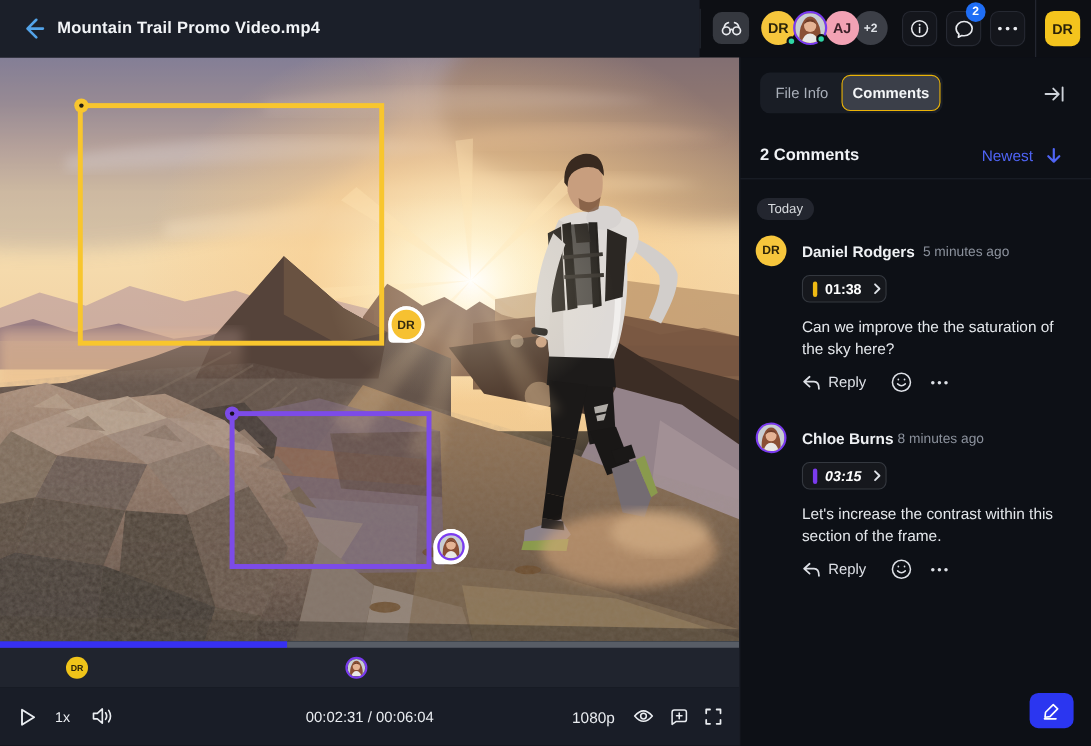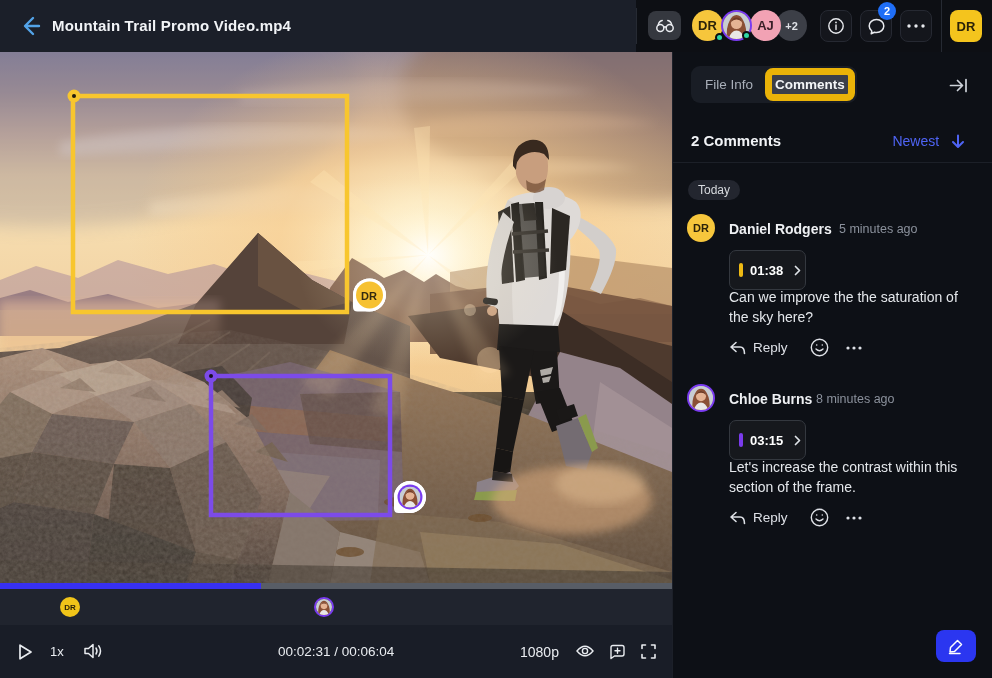--- a/index.html
+++ b/index.html
@@ -26,30 +26,30 @@
   #progress { position:absolute; left:0; top:583px; width:672px; height:6px; background:#585d66; }
   #progressFill { position:absolute; left:0; top:0; width:261px; height:6px; background:#3730f2; }
   #avstrip { position:absolute; left:0; top:589px; width:672px; height:36px; background:#20242e; }
   #controls { position:absolute; left:0; top:625px; width:672px; height:53px; background:#191d27; }
   .ctlTxt { position:absolute; color:#e9ecf0; font-size:13px;text-align:right; }
 
   
   #panel { position:absolute; left:672px; top:52px; width:320px; height:626px; background:#0d1016; border-left:1px solid #1c2029; }
   #tabs { position:absolute; left:18px; top:14px; width:166px; height:37px; background:#191d25; border-radius:9px; }
   #tabFile { position:absolute; left:0; top:0; width:76px; height:37px; color:#a9afb9; font-size:13.5px; display:flex; align-items:center; justify-content:center; }
-  #tabComments { position:absolute; left:74px; top:2px; width:90px; height:33px; background:#3b3f49; border:7px solid #eab308; border-radius:8px; color:#f4f6f8; font-size:13.5px; font-weight:bold; display:flex; align-items:center; justify-content:center; }
+  #tabComments { position:absolute; left:74px; top:2px; width:90px; height:33px; background:#3b3f49; border:1px solid #eab308; border-radius:8px; color:#f4f6f8; font-size:13.5px; font-weight:bold; display:flex; align-items:center; justify-content:center; }
   #collapseIcon { position:absolute; left:276px; top:26px; }
   #commentsCount { position:absolute; left:18px; top:80px; font-size:15px; font-weight:bold; color:#f1f3f6; }
   #newest { position:absolute; right:26px; top:81px; font-size:14px; color:#4f64f5; }
   #panelDivider { position:absolute; left:0; top:110px; width:320px; height:1px; background:#1c2028; }
   #todayPill { position:absolute; left:15px; top:128px; height:20px; padding:0 10px; background:#23262f; border-radius:10px; color:#d7dade; font-size:12px; display:flex; align-items:center; }
   .cavatar { position:absolute; width:28px; height:28px; border-radius:50%; display:flex; align-items:center; justify-content:center; font-size:11px; font-weight:bold; }
   .cname { position:absolute; font-size:14px; font-weight:bold; color:#eef0f3; }
   .ctime { position:absolute; font-size:12.5px; color:#8b919c; }
-  .chip { position:absolute; left:56px; width:77px; height:40px; background:#16181d; border:1px solid #34383f; border-radius:7px; display:flex; align-items:center; }
+  .chip { position:absolute; left:56px; width:77px; height:25px; background:#16181d; border:1px solid #34383f; border-radius:7px; display:flex; align-items:center; }
   .chipBar { width:4px; height:14px; border-radius:2px; margin-left:9px; }
   .chipTime { color:#ffffff; font-size:13px; font-weight:bold; margin-left:7px; }
   .ctext { position:absolute; left:56px; width:240px; font-size:14px; color:#e4e7eb; line-height:19.5px; }
   .replyRow { position:absolute; left:56px; display:flex; align-items:center; color:#dde0e6; font-size:13.5px; }
   #addCommentBtn { position:absolute; left:17px; top:578px; width:237px; height:32px; background:#2b36f0; border-radius:8px; color:#fff; font-size:14px; display:flex; align-items:center; justify-content:center; }
   #brushBtn { position:absolute; left:263px; top:578px; width:40px; height:32px; background:#2b36f0; border-radius:8px; display:flex; align-items:center; justify-content:center; }
 </style>
 </head>
 <body>
 
@@ -483,21 +483,21 @@
     <svg width="24" height="24" viewBox="0 0 27 27">
         <rect width="27" height="27" fill="#c8cdd2"></rect>
         <path d="M4 27 Q3 15 6.5 9 Q9 3 13.5 3 Q18 3 20.5 9 Q24 15 23 27 Z" fill="#8a4f35"></path>
         <circle cx="13.5" cy="11.5" r="5.6" fill="#e5b394"></circle>
         <path d="M8 10 Q9 5.5 13.5 5.5 Q18 5.5 19 10 Q17 7.5 13.5 7.5 Q10 7.5 8 10 Z" fill="#6e3c28"></path>
         <path d="M5.5 27 Q8 18.5 13.5 18.5 Q19 18.5 21.5 27 Z" fill="#e9e7e6"></path>
       </svg>
   </div>
   <div class="cname" style="left:56px; top:339px;">Chloe Burns</div>
   <div class="ctime" style="left:143px; top:340px;">8 minutes ago</div>
-  <div class="chip" style="top:368px;">
+  <div class="chip" style="top:368px;font-style:italic;">
     <div class="chipBar" style="background:#7b3bed;"></div>
     <div class="chipTime">03:15</div>
     <svg width="7" height="11" viewBox="0 0 7 11" style="margin-left:11px;">
         <path d="M1.5 1.5 L5.5 5.5 L1.5 9.5" stroke="#dfe3e8" stroke-width="1.7" fill="none" stroke-linecap="round" stroke-linejoin="round"></path>
       </svg>
   </div>
   <div class="ctext" style="top:406px;">Let's increase the contrast within this section of the frame.</div>
   <div class="replyRow" style="top:456px;">
     <svg width="17" height="14" viewBox="0 0 17 14" style="margin-right:7px;">
         <path d="M7 1.5 L2 6 L7 10.5 M2.5 6 H11 Q15.5 6 15.5 12.5" stroke="#dde0e6" stroke-width="1.6" fill="none" stroke-linecap="round" stroke-linejoin="round"></path>

